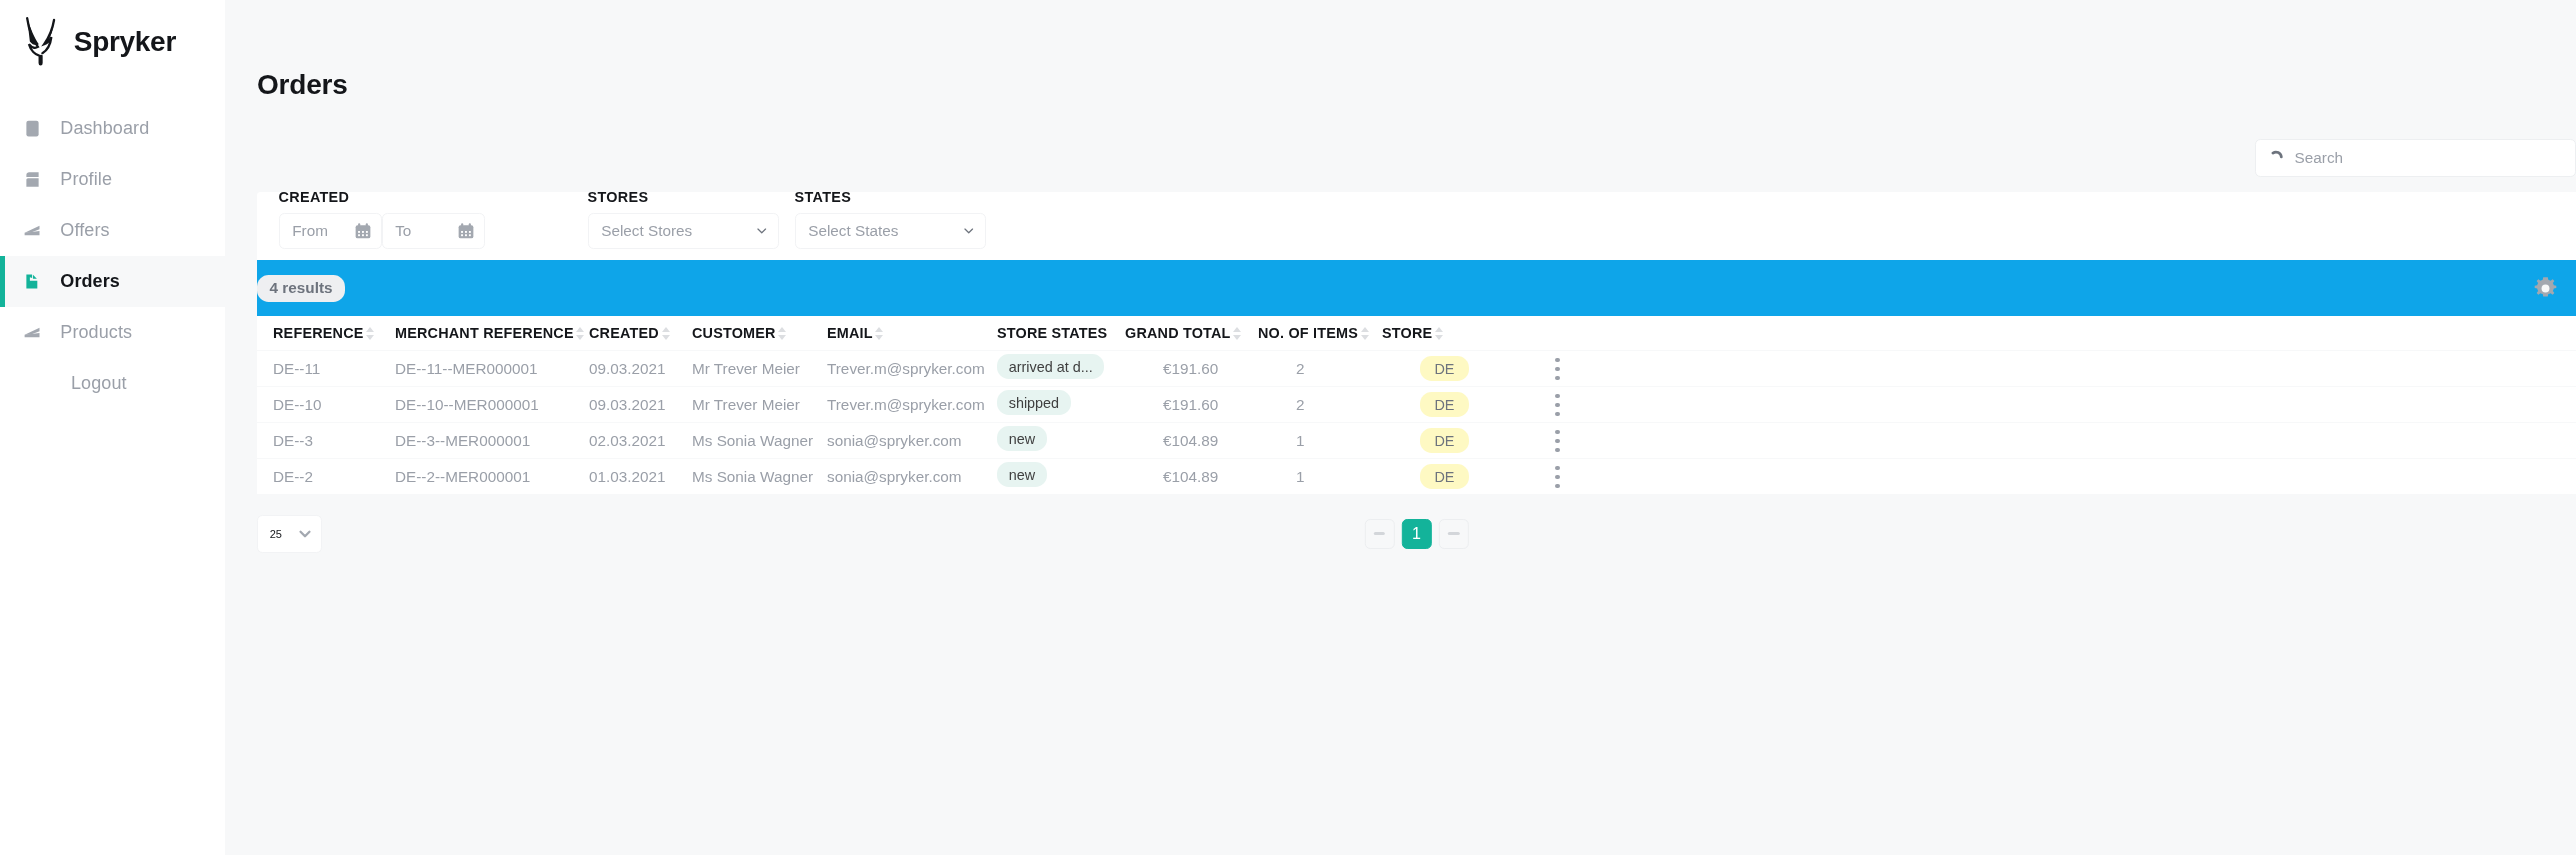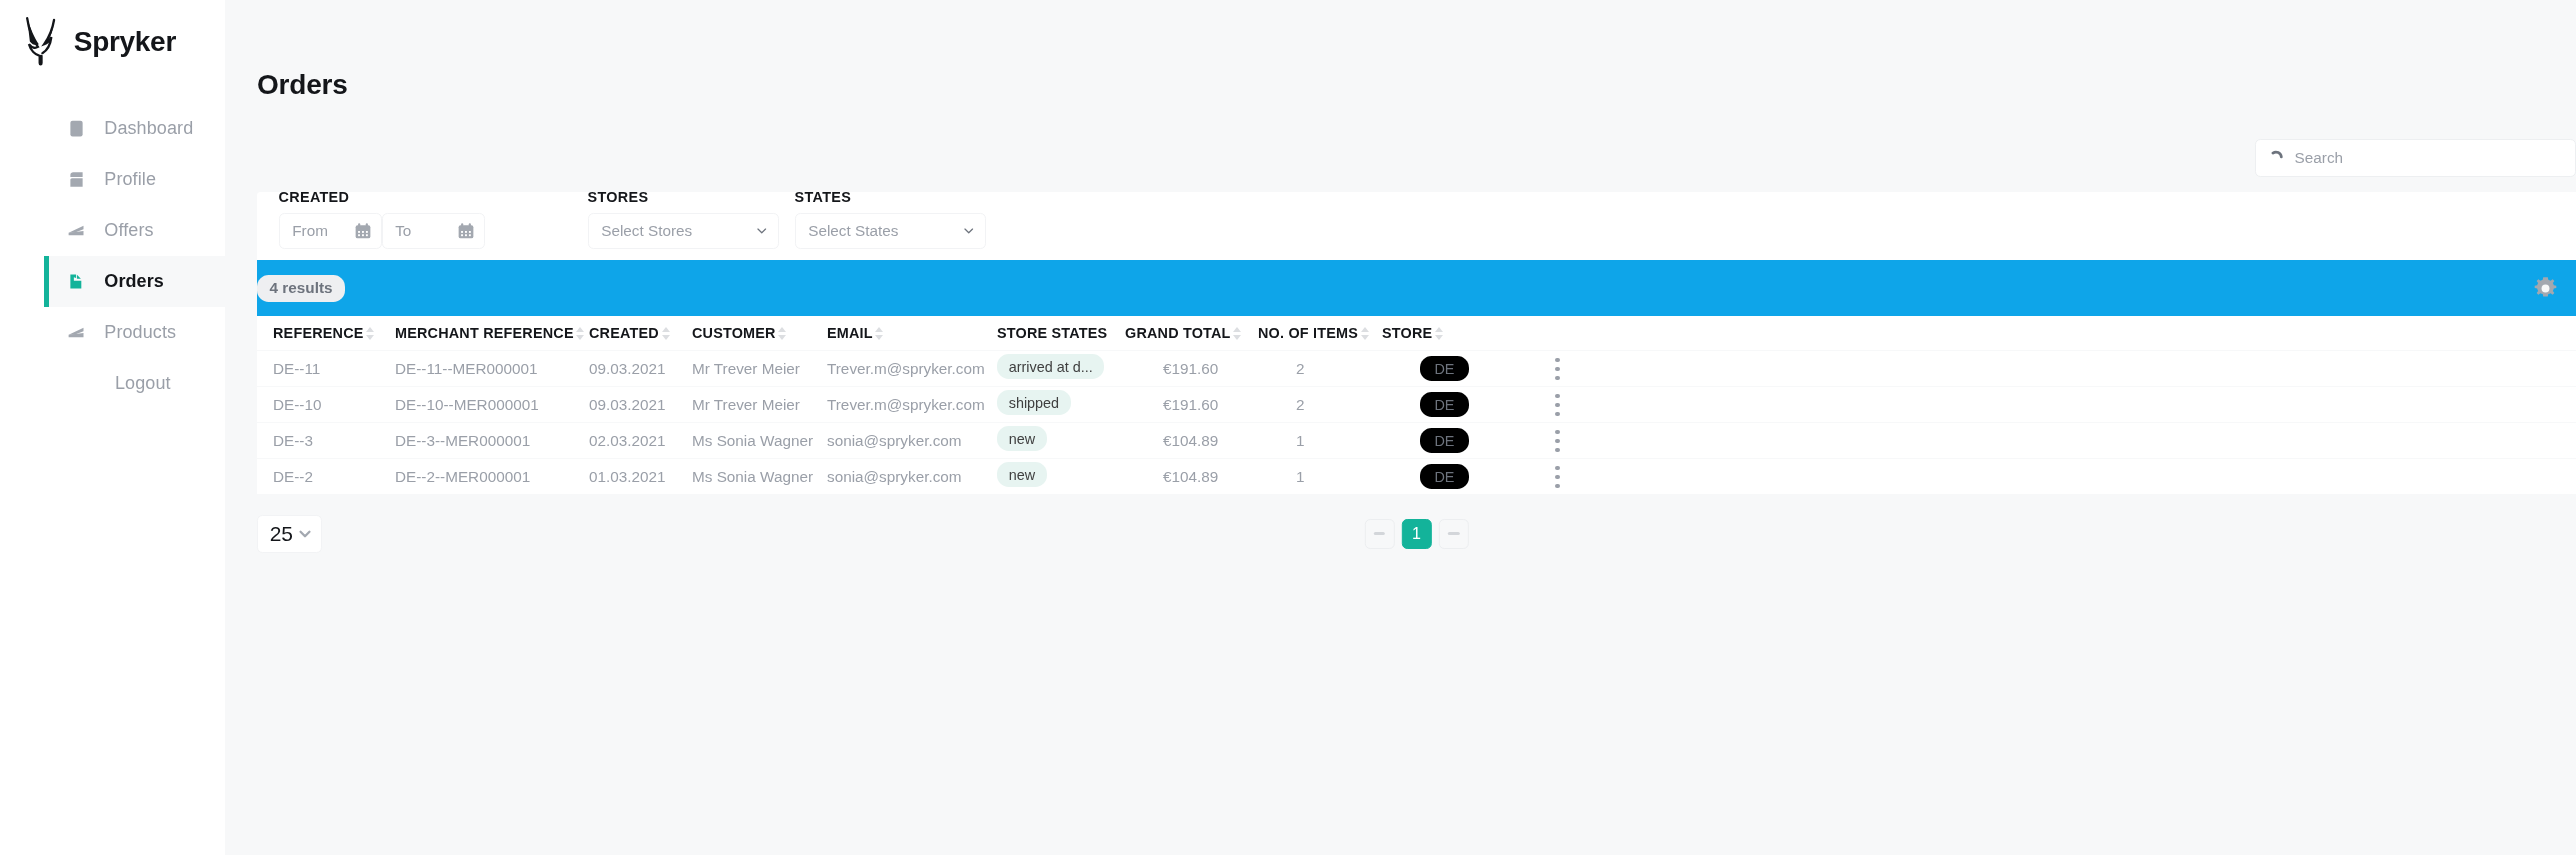--- a/index.html
+++ b/index.html
@@ -31,21 +31,21 @@
     padding-left: 20px;
     gap: 10.8px;
   }
   .brand-logo { width: 43px; height: 51px; flex: 0 0 43px; }
   .brand-name {
     font-size: 28px;
     font-weight: 700;
     color: #14161a;
     letter-spacing: -0.3px;
   }
-  .nav { margin-top: 20px; margin-left: 44px; }
+  .nav { margin-top: 20px; }
   .nav-item {
     display: flex;
     align-items: center;
     height: 51px;
     padding-left: 20px;
     gap: 15.3px;
     position: relative;
     cursor: pointer;
   }
   .nav-item .nav-label {
@@ -234,21 +234,21 @@
     font-size: 14.4px;
     border-radius: 11.7px;
     padding: 4.5px 11.7px;
     max-width: 123px;
     overflow: hidden;
     text-overflow: ellipsis;
     white-space: nowrap;
   }
   .badge-store {
     display: inline-block;
-    background: #000000;
+    background: #fef9c3;
     color: #6d737d;
     font-size: 14.4px;
     border-radius: 11.7px;
     padding: 4.5px 14.4px;
   }
   .kebab { display: flex; flex-direction: column; gap: 4.5px; cursor: pointer; padding: 3.6px 5.4px; }
   .kebab i { width: 4.5px; height: 4.5px; border-radius: 50%; background: #9a9fa8; display:block; }
 
   
   .tfooter {
@@ -263,21 +263,21 @@
     width: 65px; height: 38px;
     background: #ffffff;
     border: 0.9px solid #f2f3f5;
     border-radius: 5.4px;
     display: flex;
     align-items: center;
     justify-content: space-between;
     padding: 0 8px 0 11.7px;
     cursor: pointer;
   }
-  .perpage .v { font-size: 21px; color: #14161a; }
+  .perpage .v { font-size: 11px; color: #14161a; }
   .pager {
     position: absolute;
     left: 50%;
     transform: translateX(-50%);
     display: flex;
     gap: 7.2px;
     align-items: center;
   }
   .pbtn {
     width: 30px; height: 30px;

